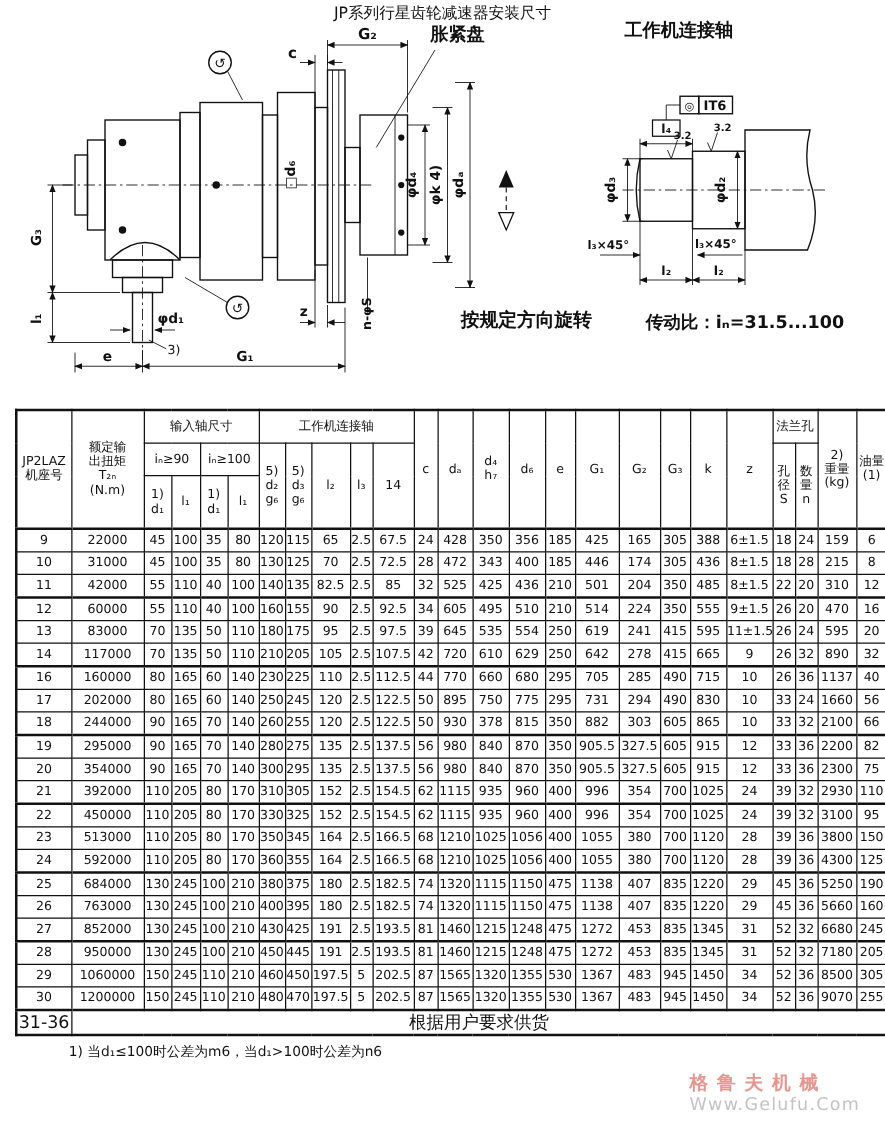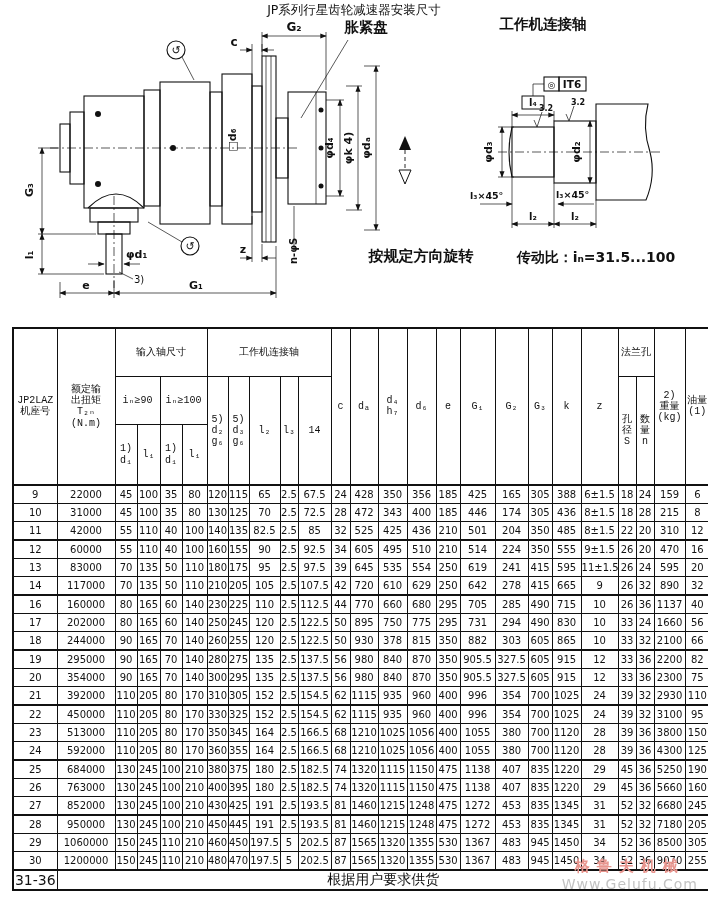--- a/index.html
+++ b/index.html
@@ -8,30 +8,30 @@
   svg text{font-family:"DejaVu Sans",sans-serif;fill:#111;}
   .ln{stroke:#111;fill:none;stroke-width:1.1;}
   .thin{stroke:#111;fill:none;stroke-width:0.7;}
   .cl{stroke:#111;fill:none;stroke-width:0.7;stroke-dasharray:9 3 2 3;}
   .dsh{stroke:#111;fill:none;stroke-width:0.9;stroke-dasharray:4 3;}
   .dot{fill:#111;stroke:none;}
   .tbl-wrap{margin:1px 0 0 12px;}
   table{border-collapse:collapse;table-layout:fixed;width:690px;border:2px solid #111;}
   th,td{border:1px solid #111;text-align:center;padding:0;font-weight:normal;
         overflow:hidden;}
-  th{font-size:10px;line-height:1.12;white-space:pre-line;padding:18px 0;font-family:Liberation Mono, monospace;}
+  th{font-size:10px;line-height:1.12;white-space:pre-line;padding:7px 0;}
   td{font-size:10px;height:17px;white-space:nowrap;}
   thead tr:nth-child(1){height:24px;}
   thead tr:nth-child(2){height:20px;}
   thead tr:nth-child(3){height:42px;}
   #rows tr:first-child td{border-top:2px solid #111;}
   tr.grp td{border-top:2px solid #111;}
   tr.last-row td{border-top:2px solid #111;height:18px;font-size:14px;}
   .footnotes{margin:5px 16px 0 55px;font-size:11px;line-height:1.42;}
-  .watermark{position:absolute;right:10px;bottom:5px;text-align:center;}
+  .watermark{position:absolute;right:20px;bottom:5px;text-align:left;}
   .wm1{color:#e8958e;font-size:15px;font-weight:bold;letter-spacing:7px;}
   .wm2{color:#c3c3c3;font-size:14px;letter-spacing:1px;}
 </style>
 </head>
 <body>
 
 
 
 <svg width="708" height="322" viewBox="0 0 708 322">
   <defs>

